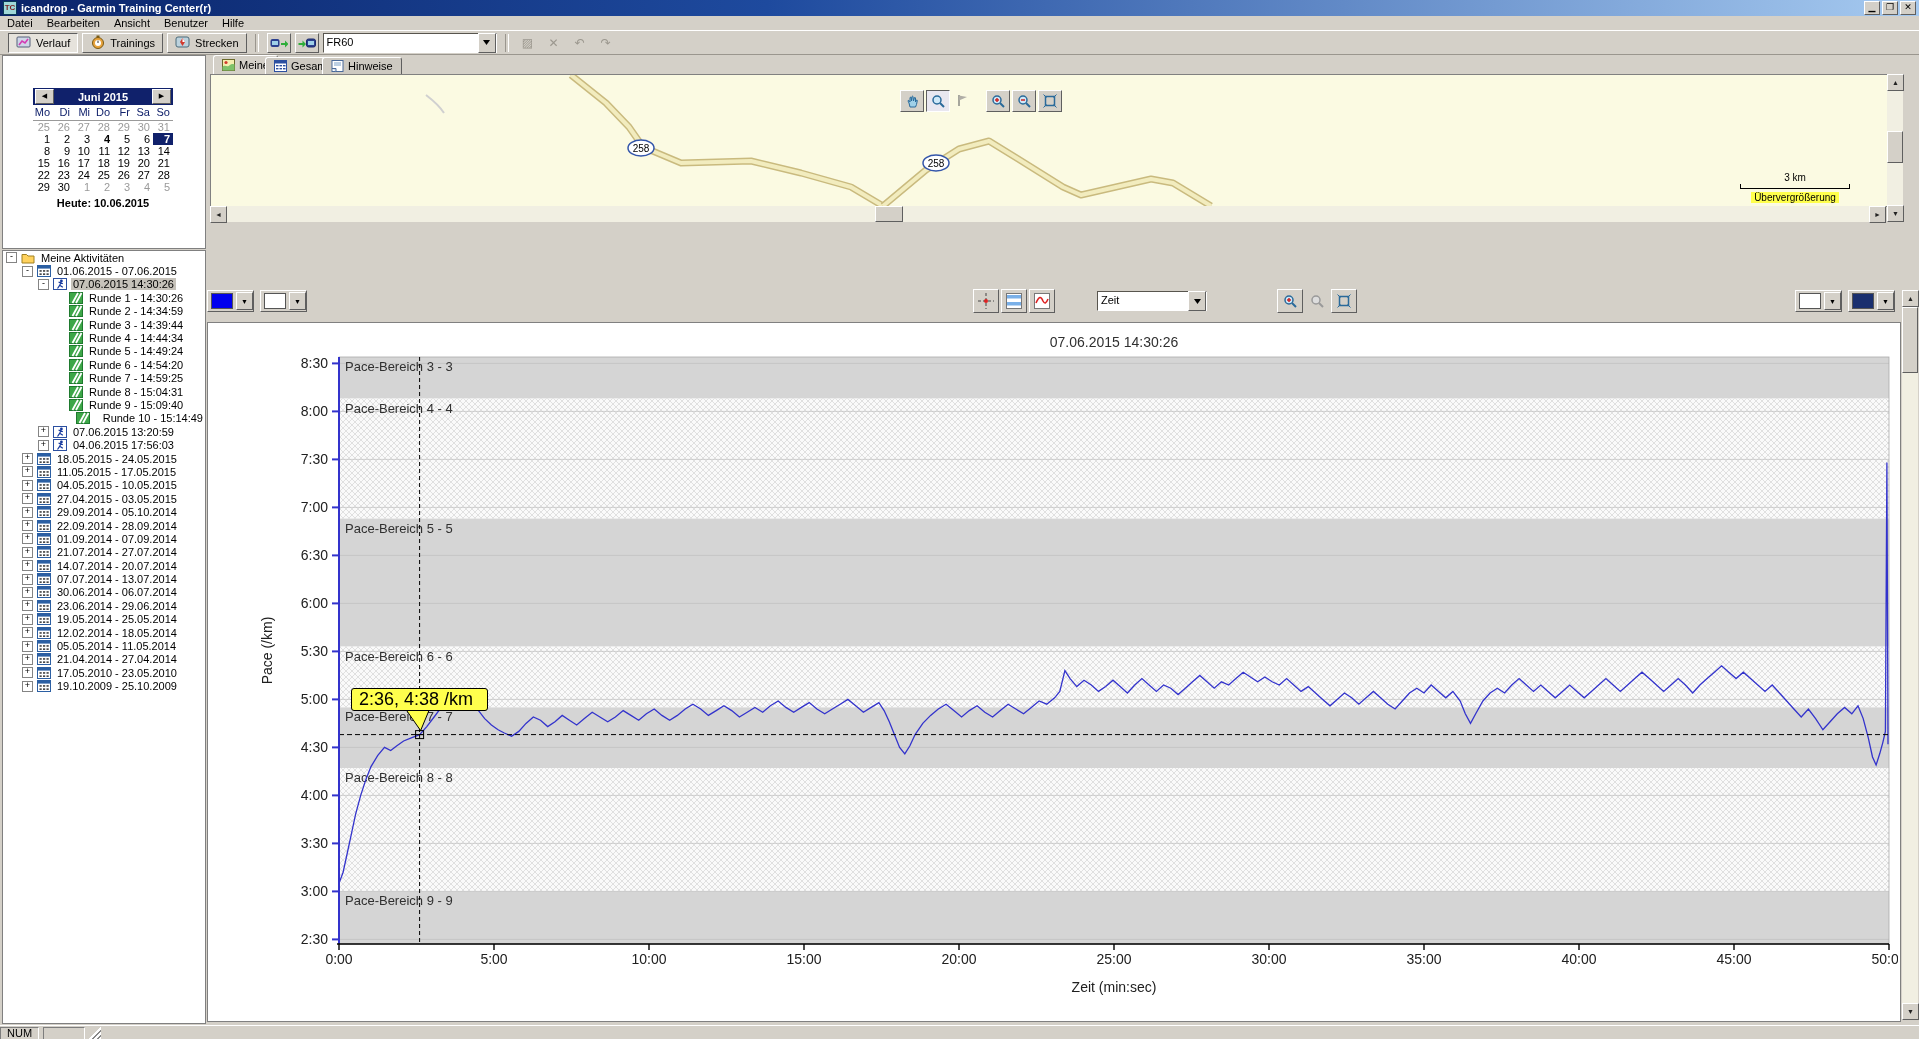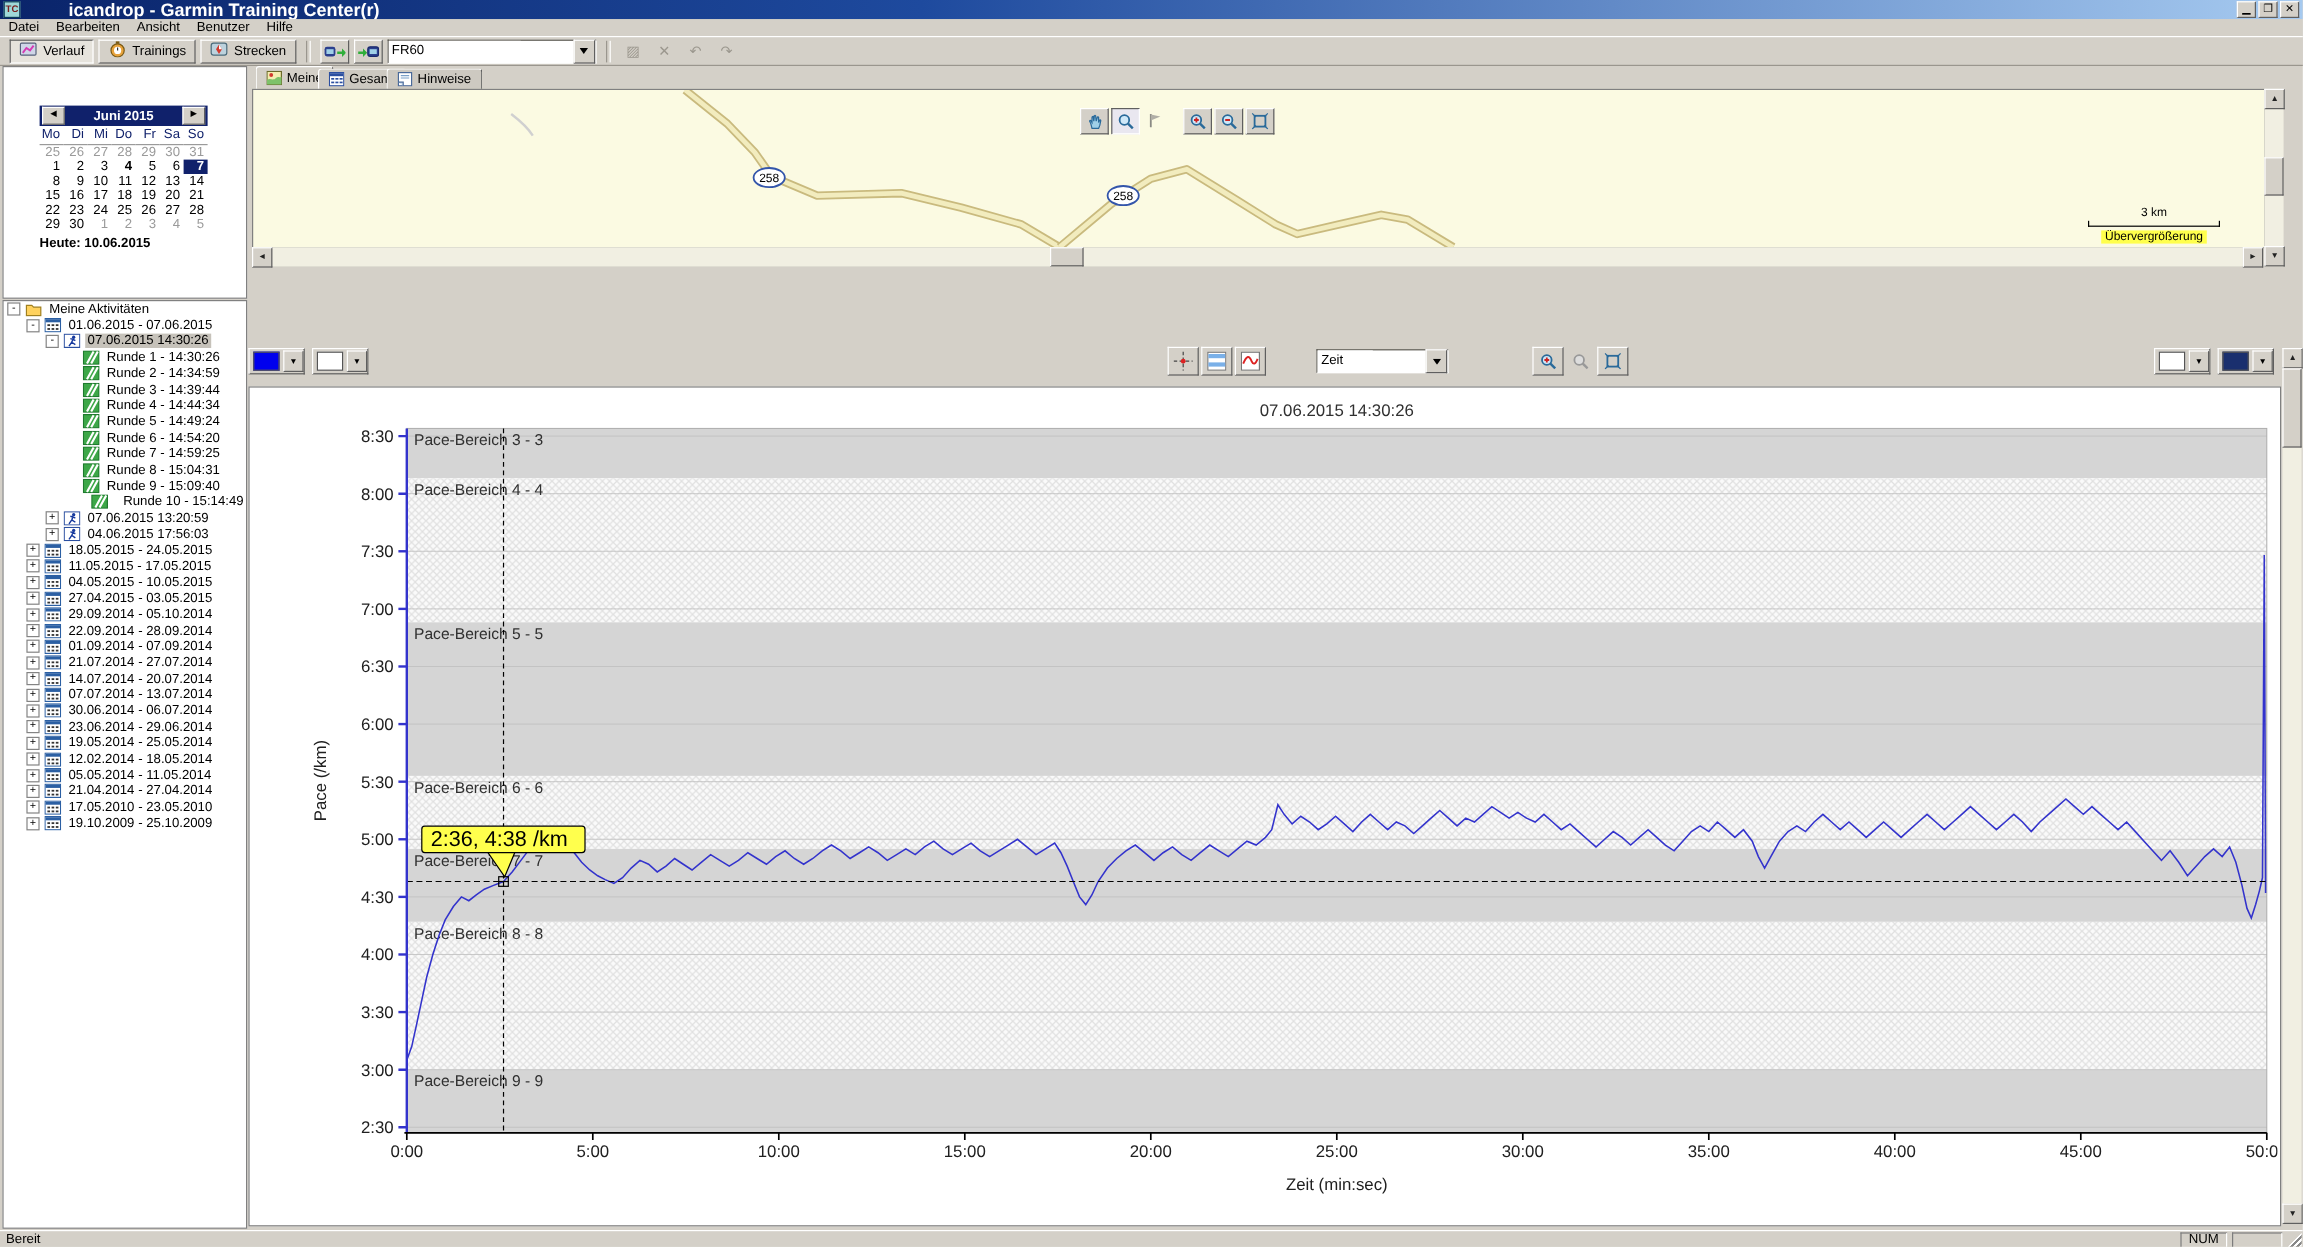--- a/index.html
+++ b/index.html
@@ -10,21 +10,21 @@
   
   .raised{border:1px solid;border-color:#fff #5f5f5f #5f5f5f #fff;background:#D4D0C8;}
   .sunken{border:1px solid;border-color:#7d7d7d #fff #fff #7d7d7d;background:#D4D0C8;}
   .field{border:1px solid;border-color:#58554e #fff #fff #58554e;background:#fff;}
 
   
   #titlebar{left:0;top:0;width:1919px;height:16px;
     background:linear-gradient(to right,#0A246A,#1E4A9E 40%,#A6CAF0);display:flex;align-items:center;}
   #titlebar .ticon{width:12px;height:12px;margin:0 4px 0 3px;background:#9fd8d8;border:1px solid #0a3a56;
     color:#7a1f1f;font-size:8px;font-weight:bold;text-align:center;line-height:11px;}
-  #titlebar .ttext{color:#fff;font-weight:bold;font-size:15px;margin-left:36px;}
+  #titlebar .ttext{color:#fff;font-weight:bold;font-size:11px;}
   .winbtns{margin-left:auto;display:flex;gap:2px;padding-right:3px;}
   .winbtn{width:14px;height:12px;font-size:9px;line-height:10px;text-align:center;color:#000;}
 
   
   #menubar{left:0;top:16px;width:1919px;height:14px;display:flex;align-items:center;background:#D4D0C8;}
   .menu-item{padding:0 7px;}
   #toolbar{left:0;top:30px;width:1919px;height:23px;display:flex;align-items:center;gap:4px;
     border-top:1px solid #fff;border-bottom:1px solid #9a968e;background:#D4D0C8;padding-left:8px;}
   .tbtn{height:18px;display:flex;align-items:center;gap:4px;padding:0 7px;}
   .tbtn.pressed{border-color:#5f5f5f #fff #fff #5f5f5f;background:#e6e3dc;}
@@ -43,21 +43,21 @@
   #calendar{position:absolute;left:30px;top:32px;width:140px;}
   #cal-head{height:17px;background:#10216B;display:flex;align-items:center;justify-content:space-between;padding:0 2px;}
   #cal-title{color:#fff;font-weight:bold;font-size:11px;}
   .cal-arr{width:17px;height:13px;font-size:7px;line-height:11px;text-align:center;color:#000;}
   #cal-grid{display:grid;grid-template-columns:repeat(7,20px);}
   #cal-grid .wd{color:#10216B;text-align:right;padding:1px 3px 2px 0;border-bottom:1px solid #9a9a9a;}
   #cal-grid .dy{text-align:right;padding:0 3px 0 0;height:12px;line-height:12px;}
   .dy.muted{color:#9a9a9a;}
   .dy.bold{font-weight:bold;}
   .dy.sel{background:#10216B;color:#fff;font-weight:bold;}
-  #cal-today{font-weight:bold;margin-top:4px;}
+  #cal-today{font-weight:bold;text-align:center;margin-top:4px;}
 
   
   .tree-row{height:13.4px;display:flex;align-items:center;white-space:nowrap;}
   .exp{width:9px;height:9px;border:1px solid #848484;background:#fff;font-size:9px;line-height:7px;
        text-align:center;margin-right:4px;flex:none;}
   .exp-sp{width:15px;flex:none;}
   .ticon{width:14px;height:12px;margin-right:4px;flex:none;}
   .ticon svg{display:block;}
   .tlabel{padding:0 2px;}
   .tsel{background:#c6c2ba;}
@@ -1036,17 +1036,16 @@
 </div>
 <div id="chart-vsb" class="abs sb">
   <div class="sb-btn raised">▲</div>
   <div class="track">
       <div class="sb-thumb raised abs" style="left:0;top:0;width:14px;height:64px;"></div>
     </div>
   <div class="sb-btn raised">▼</div>
 </div>
 
 <div id="statusbar" class="abs">
-  <span id="status-ready">Bereit</span>
   <span class="scell sunken">NUM</span>
   <span class="scell sunken" style="width:28px;"></span>
   <div id="grip"></div>
 </div>
 
 </body></html>

